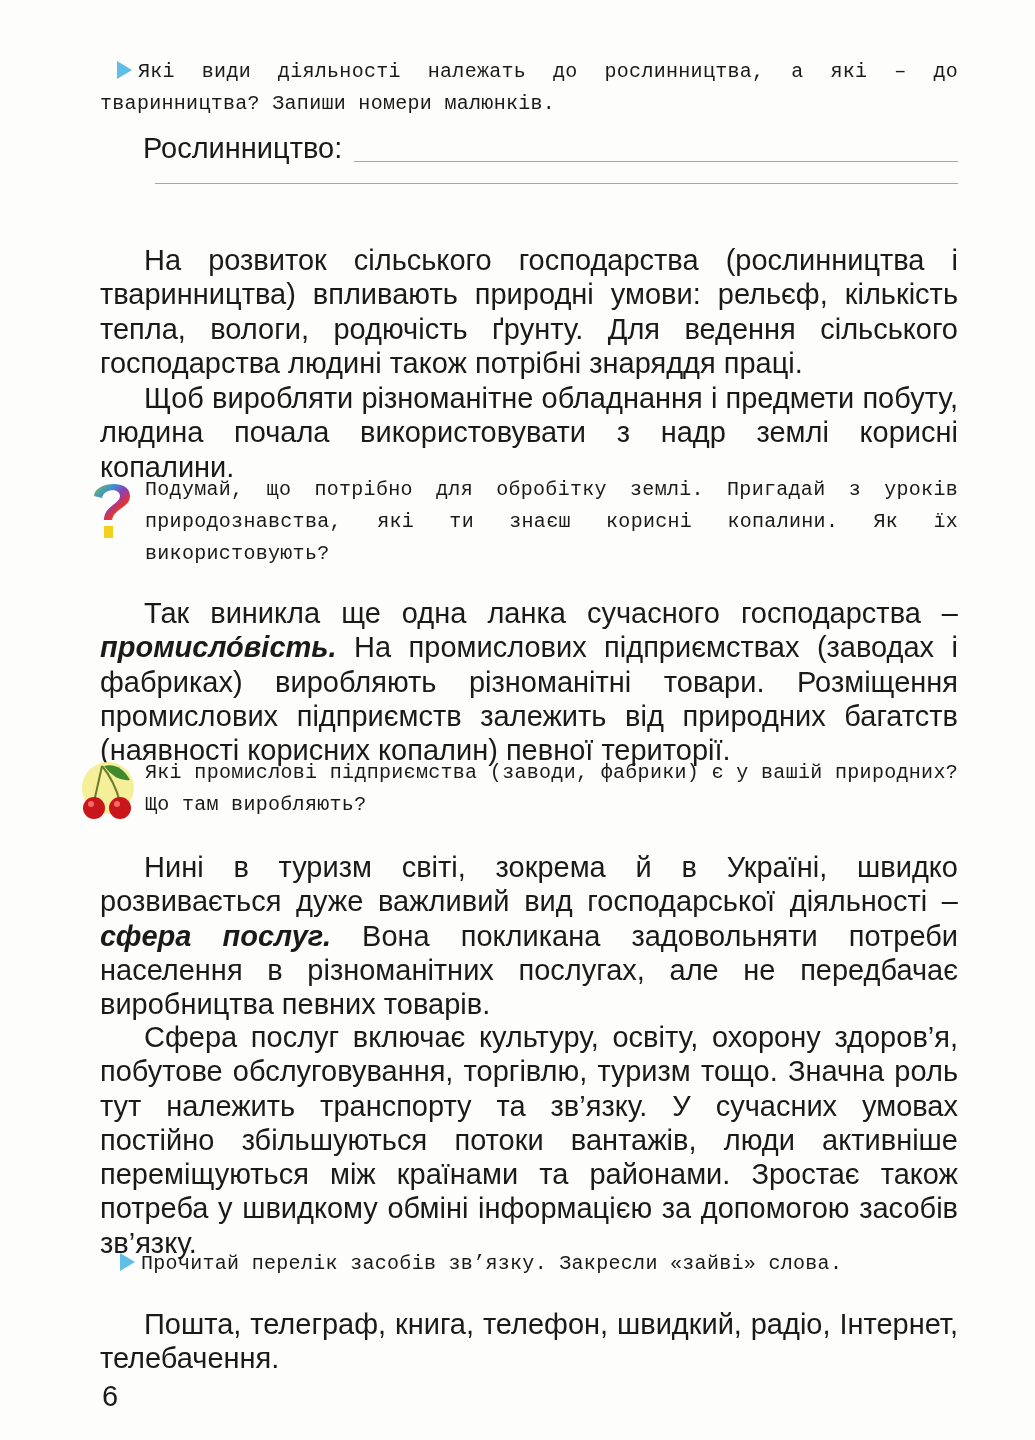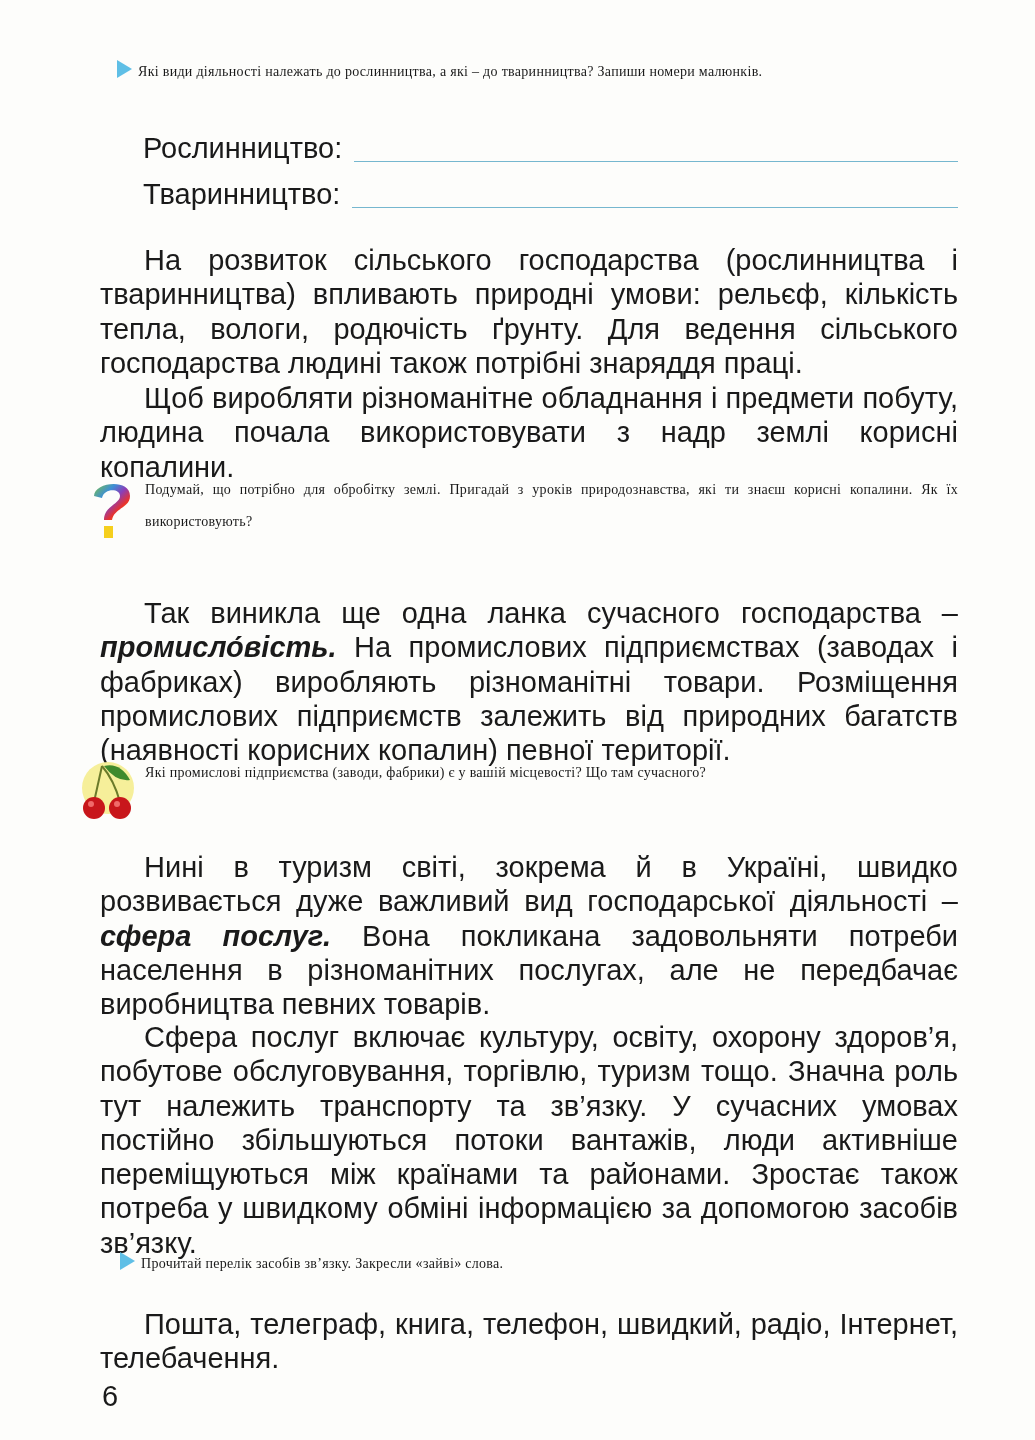--- a/index.html
+++ b/index.html
@@ -3,22 +3,22 @@
   <meta charset="utf-8">
   <style>
     html, body { margin: 0; padding: 0; }
     body {
       width: 1035px; height: 1440px; background: #fdfdfb; position: relative; overflow: hidden;
       color: #1a1a1a;
     }
     .block { position: absolute; left: 100px; width: 858px; }
 
     .task {
-      font-family: Liberation Serif, serif;
-      font-size: 14px; line-height: 32px; letter-spacing: 0.3px;
+      font-family: Liberation Mono, monospace;
+      font-size: 20px; line-height: 32px; letter-spacing: 0.3px;
       text-align: justify; text-align-last: left;
     }
     .task .tri {
       display: inline-block; width: 0; height: 0;
       border-top: 9px solid transparent; border-bottom: 9px solid transparent;
       border-left: 15px solid #5fbfe6;
       margin-right: 6px; vertical-align: -2px;
     }
     .para {
       font-family: "Liberation Sans", "DejaVu Sans", sans-serif;
@@ -50,21 +50,20 @@
 
 <div class="block task" style="top:56px;">
   <span class="tri" style="margin-left:17px;"></span><span>Які види діяльності належать до рослинництва, а які – до тваринництва? Запиши номери малюнків.</span>
 </div>
 
 <div class="fill-row" style="top:132px;">
   <span class="label">Рослинництво:</span>
   <span class="line"></span>
 </div>
 <div class="fill-row" style="top:178px;">
-  <span class="label">Тваринництво:</span>
   <span class="line"></span>
 </div>
 
 <div class="block para" style="top:223px;">
   <span class="indent"></span><span>На розвиток сільського господарства (рослинництва і тваринництва) впливають природні умови: рельєф, кількість тепла, вологи, родючість ґрунту. Для ведення сільського господарства людині також потрібні знаряддя праці.</span>
 </div>
 <div class="block para" style="top:361px;">
   <span class="indent"></span><span>Щоб виробляти різноманітне обладнання і предмети побуту, людина почала використовувати з надр землі корисні копалини.</span>
 </div>
 
@@ -93,21 +92,21 @@
   <circle cx="28" cy="28" r="26" fill="#f6ef9a"></circle>
   <path d="M22 6 L14 42" stroke="#6b7a2a" stroke-width="2" fill="none"></path>
   <path d="M22 6 Q34 20 40 42" stroke="#6b7a2a" stroke-width="2" fill="none"></path>
   <path d="M24 6 Q40 2 50 20 Q36 22 24 6 Z" fill="#3f8a2c"></path>
   <circle cx="14" cy="48" r="11" fill="#c8161b"></circle>
   <circle cx="40" cy="48" r="11" fill="#c8161b"></circle>
   <circle cx="11" cy="44" r="3" fill="#f06a6a"></circle>
   <circle cx="37" cy="44" r="3" fill="#f06a6a"></circle>
 </svg>
 <div class="block task" style="top:757px; left:145px; width:813px;">
-  <span>Які промислові підприємства (заводи, фабрики) є у вашій місцевості? Що там сучасного?</span>
+  <span>Які промислові підприємства (заводи, фабрики) є у вашій природних? Що там виробляють?</span>
 </div>
 
 <div class="block para" style="top:830px;">
   <span class="indent"></span><span>Нині в туризм світі, зокрема й в Україні, швидко розвивається дуже важливий вид господарської діяльності – </span><span class="term">сфера послуг.</span><span> Вона покликана задовольняти потреби населення в різноманітних послугах, але не передбачає виробництва певних товарів.</span>
 </div>
 
 <div class="block para" style="top:1000px;">
   <span class="indent"></span><span>Сфера послуг включає культуру, освіту, охорону здоров’я, побутове обслуговування, торгівлю, туризм тощо. Значна роль тут належить транспорту та зв’язку. У сучасних умовах постійно збільшуються потоки вантажів, люди активніше переміщуються між країнами та районами. Зростає також потреба у швидкому обміні інформацією за допомогою засобів зв’язку.</span>
 </div>
 

